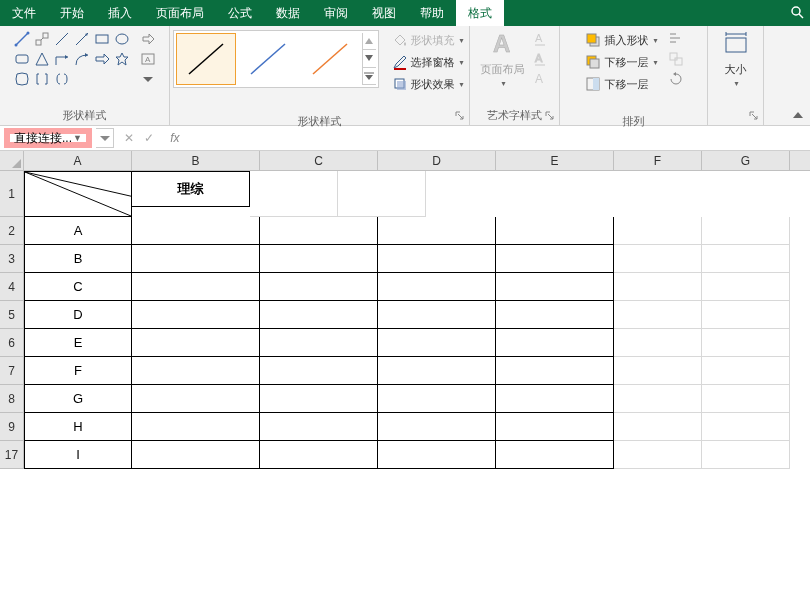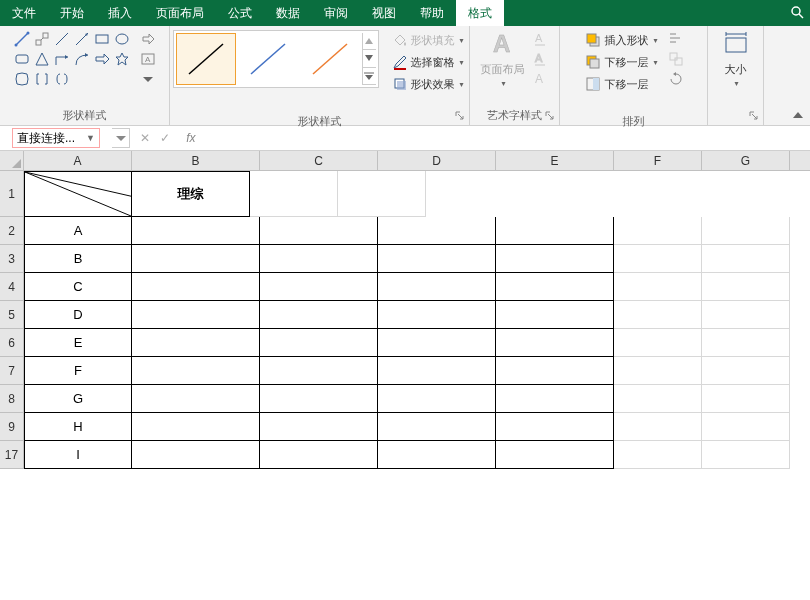--- a/index.html
+++ b/index.html
@@ -41,21 +41,21 @@
 .drop { font-size: 8px; color: #666; margin-left: 2px; }
 
 .big-btn { display: flex; flex-direction: column; align-items: center; justify-content: center; width: 46px; gap: 2px; font-size: 11px; color: #a0a0a0; }
 .big-btn svg { margin-bottom: 2px; }
 
 
 .launcher { position: absolute; bottom: 3px; right: 3px; width: 12px; height: 12px; }
 
 
 .formula-bar { height: 25px; background: #fff; border-bottom: 1px solid #d0d0d0; display: flex; align-items: center; font-size: 12px; }
-.name-box { width: 88px; height: 20px; border: 1px solid #fca5a5; margin: 0 12px; padding: 0 4px; display: flex; align-items: center; justify-content: space-between; background: #fff; }
+.name-box { width: 88px; height: 20px; border: 6px solid #fca5a5; margin: 0 4px; padding: 0 4px; display: flex; align-items: center; justify-content: space-between; background: #fff; }
 .name-box span:last-child { color: #666; font-size: 9px; }
 .namebox-expand { width: 18px; height: 20px; border: 1px solid #ccc; border-left: none; display: flex; align-items: center; justify-content: center; }
 .fx-btns { display: flex; align-items: center; gap: 10px; padding: 0 10px; color: #aaa; }
 .fx-label { font-style: italic; color: #888; margin-left: 6px; }
 .formula-input { flex: 1; }
 
 
 .sheet { position: relative; background: #fff; }
 .col-headers { display: flex; height: 20px; background: #e6e6e6; border-bottom: 1px solid #c0c0c0; }
 .select-all { width: 24px; border-right: 1px solid #c0c0c0; background: #e6e6e6; position: relative; }
@@ -426,21 +426,21 @@
   </div>
   <div class="rows" id="rows">
       <div class="row" style="height: 46px;">
         <div class="row-h" style="height: 46px;">1</div>
         <div class="cell bordered bordered-top bordered-left diag-cell" style="width: 108px; height: 46px;">
           <svg viewBox="0 0 108 46" preserveAspectRatio="none">
             <line x1="0" y1="0" x2="108" y2="46" stroke="#000" stroke-width="1"></line>
             <line x1="0" y1="0" x2="108" y2="25.3" stroke="#000" stroke-width="1"></line>
           </svg>
         </div>
-        <div class="cell bordered bordered-top header-cell" style="width: 118px; height: 46px;">理综</div>
+        <div class="cell bordered bordered-top header-cell" style="width: 118px; height: 36px;">理综</div>
         <div class="cell" style="width: 88px; height: 46px;"></div>
         <div class="cell" style="width: 88px; height: 46px;"></div>
       </div>
       <div class="row" style="height: 28px;">
         <div class="row-h" style="height: 28px;">2</div>
         <div class="cell bordered bordered-left" style="width: 108px; height: 28px; font-weight: 500;">A</div>
         <div class="cell bordered" style="width: 128px; height: 28px;"></div>
         <div class="cell bordered" style="width: 118px; height: 28px;"></div>
         <div class="cell bordered" style="width: 118px; height: 28px;"></div>
         <div class="cell bordered" style="width: 118px; height: 28px;"></div>

